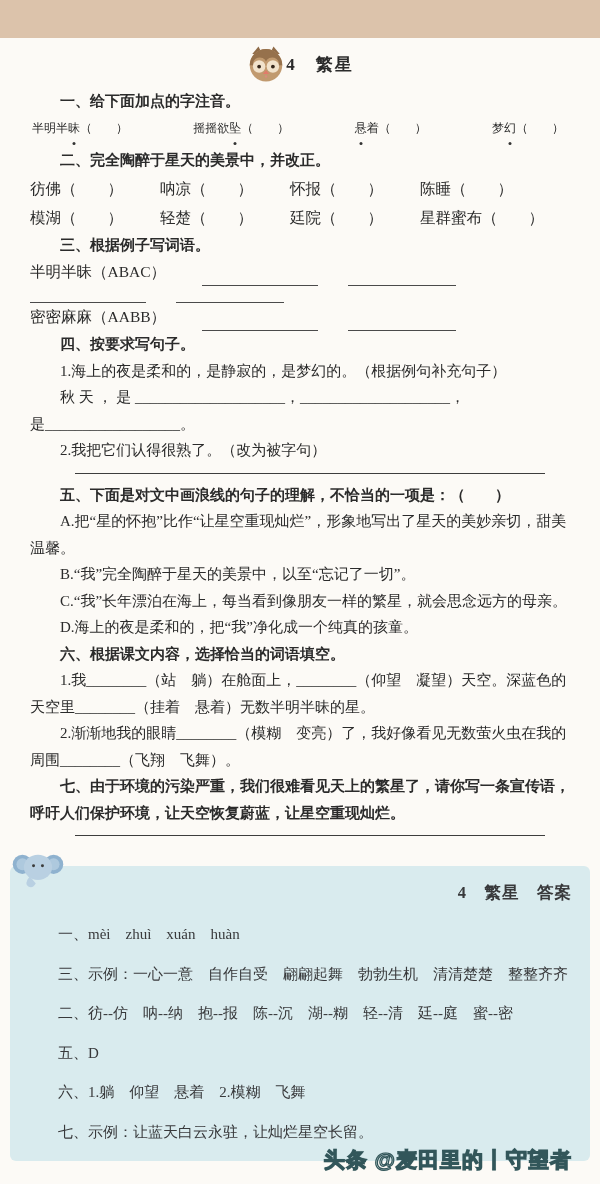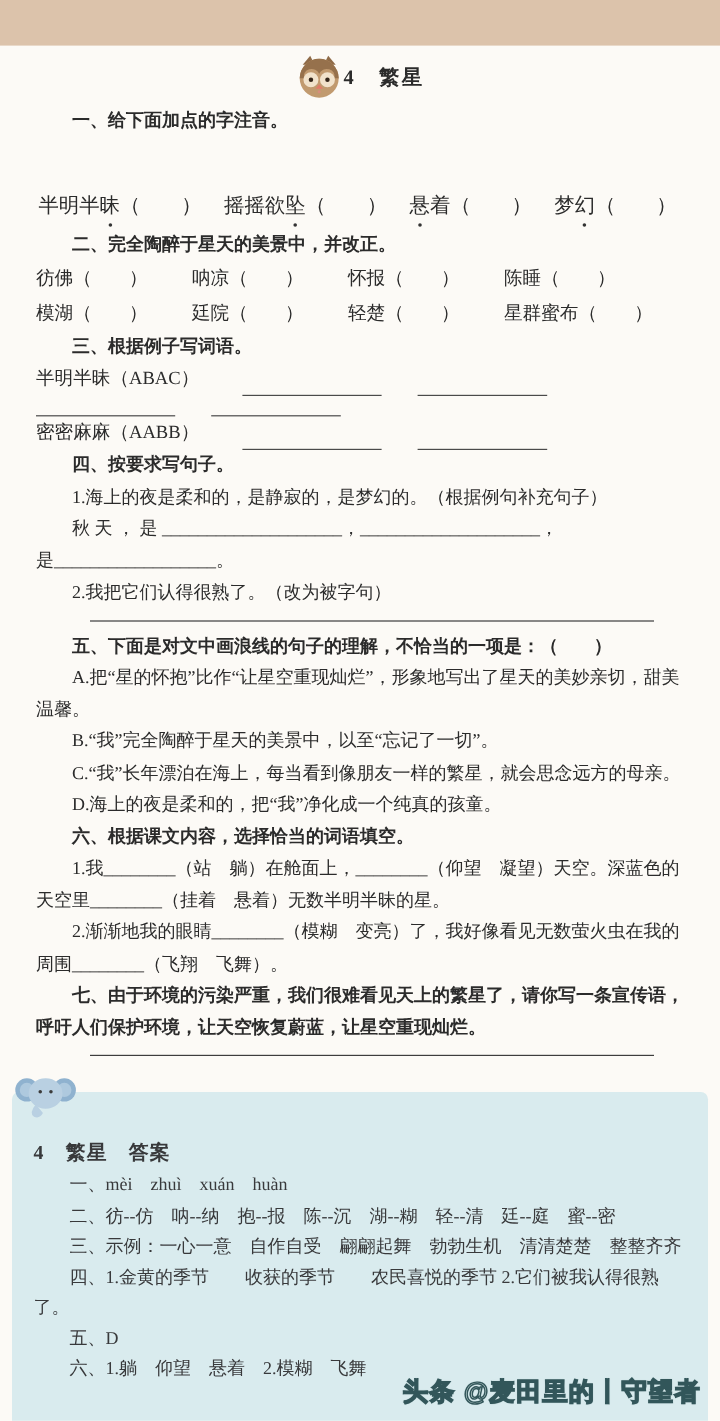--- a/index.html
+++ b/index.html
@@ -15,21 +15,21 @@
   .banner { width:600px; height:38px; background:#dcc3ab; }
   .sheet { padding:0 30px; }
   .header-row {
     display:flex; align-items:center; justify-content:center;
     height:48px; margin-top:2px;
   }
   .lesson-title { font-weight:700; font-size:17px; letter-spacing:2px; }
   p { margin:0; font-size:15px; line-height:26.5px; }
   .hd { font-weight:700; text-indent:2em; }
   .ind { text-indent:2em; }
-  .q1-row { display:flex; justify-content:space-between; padding:0 6px 6px 2px; font-size:17px; line-height:26.5px;margin-top:44px; }
+  .q1-row { display:flex; justify-content:space-between; padding:0 6px 6px 2px; font-size:12px; line-height:26.5px; }
   .u-dot { position:relative; display:inline-block; }
   .u-dot::after {
     content:""; position:absolute; left:50%; transform:translateX(-50%);
     bottom:-4px; width:3px; height:3px; border-radius:50%; background:#333;
   }
   .q2-grid {
     display:grid; grid-template-columns:130px 130px 130px auto;
     font-size:15.5px; line-height:29px;
   }
   .q3-row { display:flex; align-items:flex-end; font-size:15.5px; line-height:28px; }
@@ -43,25 +43,25 @@
   }
   .answers-box {
     position:relative;
     margin:30px 10px 0 10px;
     background:#d9ebee;
     border-radius:6px;
     padding:12px 18px 16px 18px;
     min-height:290px;
     color:#38393b;
   }
-  .answers-title { text-align:left; font-weight:700; font-size:16.5px; line-height:30px; letter-spacing:1px;margin-top:24px; }
-  .answers-box p { font-size:15px; line-height:25.5px; }
+  .answers-title { text-align:right; font-weight:700; font-size:16.5px; line-height:30px; letter-spacing:1px; }
+  .answers-box p { font-size:15px; line-height:25.5px;margin-top:14px; }
   .elephant-wrap { position:absolute; top:-22px; left:2px; width:52px; height:48px; }
   .watermark {
-    position:absolute; right:16px; top:1146px;
+    position:absolute; right:28px; top:1146px;
     font-size:21px; font-weight:700; letter-spacing:1px;
     color:#ddeeec;
     -webkit-text-stroke:1.2px #32565a;
     text-shadow:0 0 1px #32565a;
     font-family:"Liberation Sans","DejaVu Sans",sans-serif;
     white-space:nowrap;
   }
 </style>
 </head>
 <body>
@@ -98,22 +98,22 @@
 
   <p class="hd">二、完全陶醉于星天的美景中，并改正。</p>
   <div class="q2-grid">
     <span>彷佛（　　）</span>
     <span>呐凉（　　）</span>
     <span>怀报（　　）</span>
     <span>陈睡（　　）</span>
   </div>
   <div class="q2-grid">
     <span>模湖（　　）</span>
+    <span>轻楚（　　）</span>
     <span>廷院（　　）</span>
-    <span>轻楚（　　）</span>
     <span>星群蜜布（　　）</span>
   </div>
 
   <p class="hd">三、根据例子写词语。</p>
   <div class="q3-row">
     <span class="q3-label">半明半昧（ABAC）</span>
     <span class="blank b1"></span>
     <span class="blank b2"></span>
   </div>
   <div class="q3-row">
@@ -157,20 +157,20 @@
       <circle cx="14" cy="26" r="8" fill="#aec9de"></circle>
       <circle cx="56" cy="26" r="8" fill="#aec9de"></circle>
       <ellipse cx="35" cy="30" rx="19" ry="17" fill="#b9d0e2"></ellipse>
       <path d="M24,42 q-8,10 -2,14 q6,3 10,-4" fill="#b9d0e2"></path>
       <circle cx="29" cy="28" r="2" fill="#3b3b3b"></circle>
       <circle cx="41" cy="28" r="2" fill="#3b3b3b"></circle>
     </svg>
   </span>
   <div class="answers-title">4　繁星　答案</div>
   <p class="ind">一、mèi　zhuì　xuán　huàn</p>
+  <p class="ind">三、示例：一心一意　自作自受　翩翩起舞　勃勃生机　清清楚楚　整整齐齐</p>
   <p class="ind">二、彷--仿　呐--纳　抱--报　陈--沉　湖--糊　轻--清　廷--庭　蜜--密</p>
-  <p class="ind">三、示例：一心一意　自作自受　翩翩起舞　勃勃生机　清清楚楚　整整齐齐</p>
-  <p class="ind">四、1.金黄的季节　　收获的季节　　农民喜悦的季节 2.它们被我认得很熟了。</p>
   <p class="ind">五、D</p>
   <p class="ind">六、1.躺　仰望　悬着　2.模糊　飞舞</p>
+  <p class="ind">七、示例：让蓝天白云永驻，让灿烂星空长留。</p>
 </div>
 
 <div class="watermark">头条 @麦田里的丨守望者</div>
 
 </body></html>

